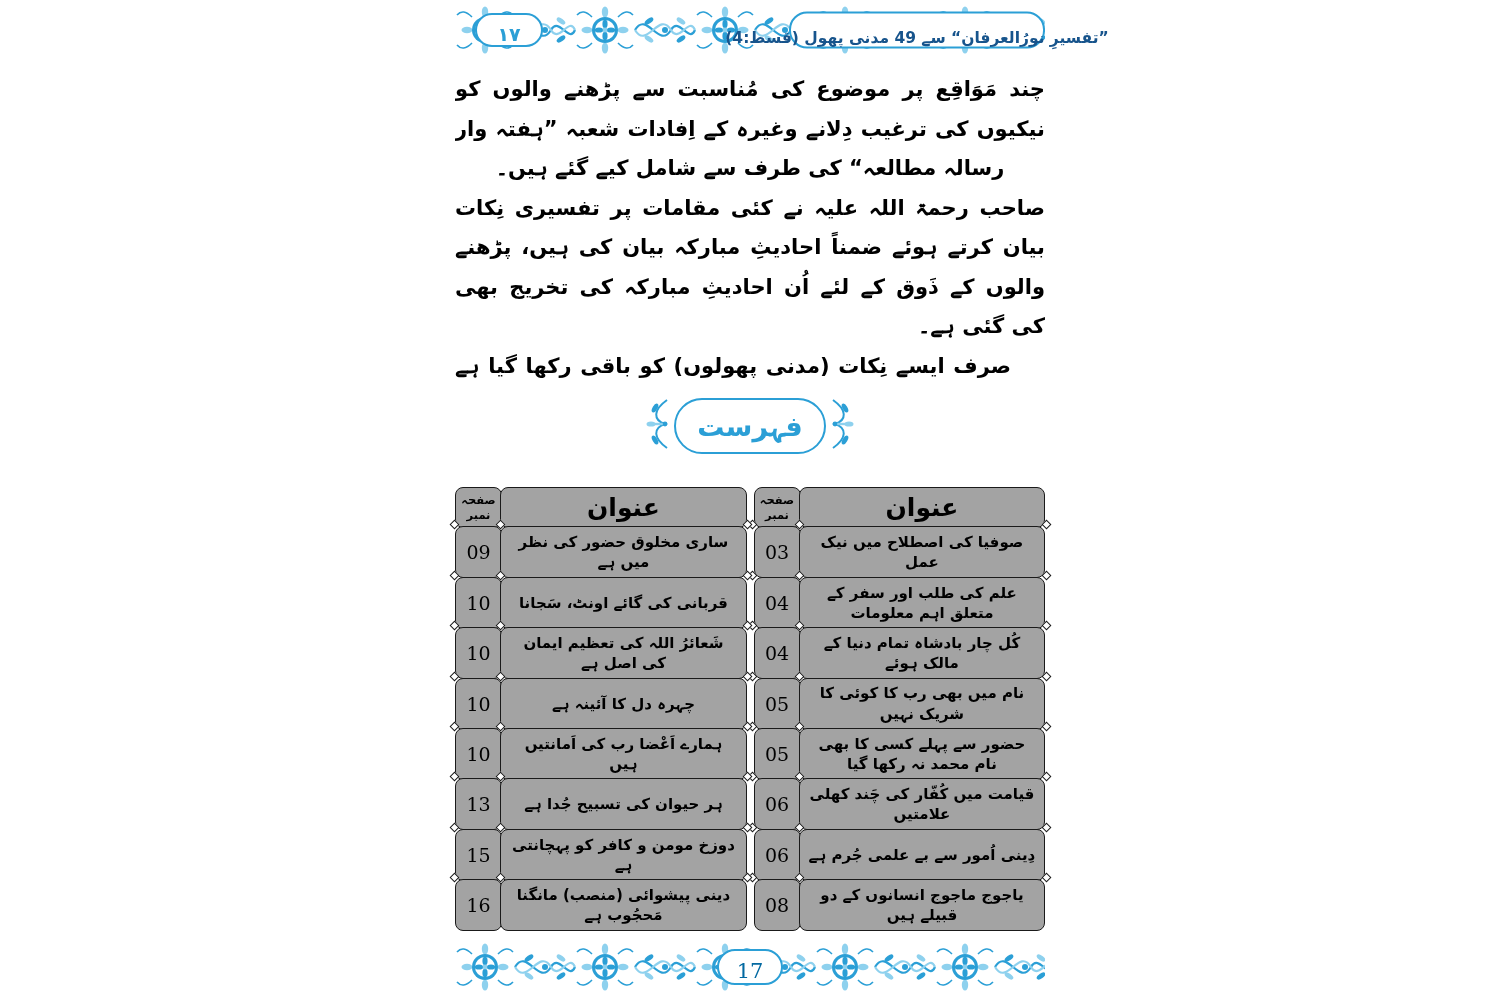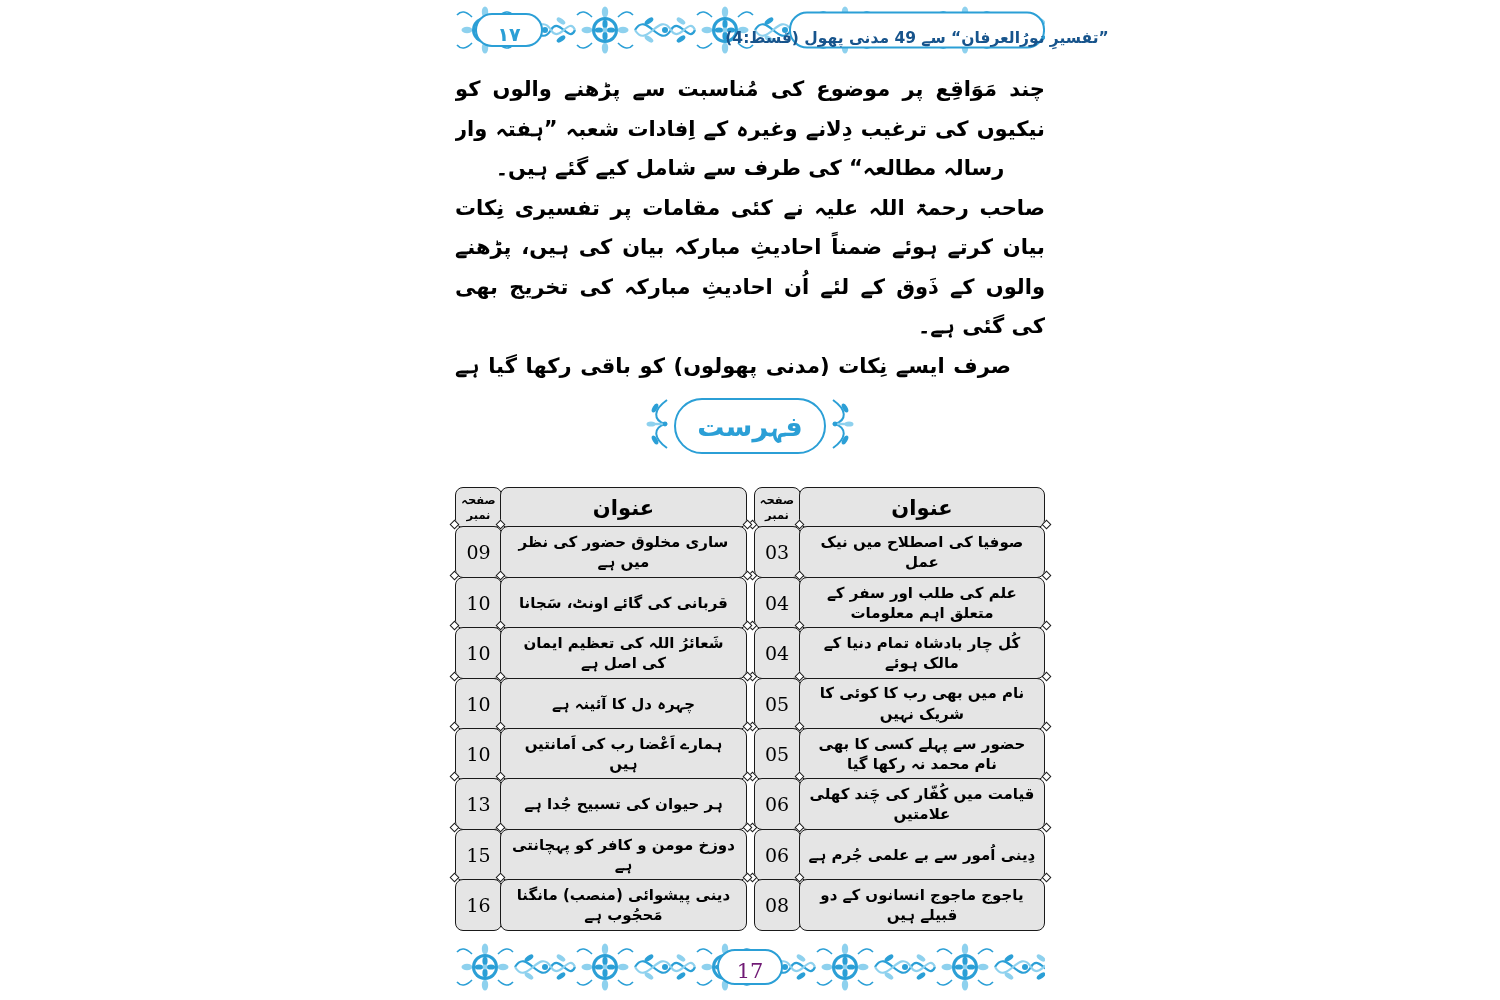--- a/index.html
+++ b/index.html
@@ -23,21 +23,21 @@
   .oval{
     position:absolute;top:50%;transform:translateY(-50%);
     display:flex;align-items:flex-end;justify-content:center;
     background:#fff;border:2.2px solid var(--blue);
   }
   .oval-pageno{left:20px;width:68px;height:34px;border-radius:17px;
     color:var(--blue);font-size:19px;font-weight:bold;}
   .oval-title{right:0;width:256px;height:37px;border-radius:18px;
     color:var(--dkblue);font-size:15.5px;font-weight:bold;direction:rtl;white-space:nowrap;}
   .oval-foot{left:50%;transform:translate(-50%,-50%);width:66px;height:36px;border-radius:18px;
-    color:#701a75;font-family:"DejaVu Serif",serif;font-size:21px;}
+    color:#0369a1;font-family:"DejaVu Serif",serif;font-size:21px;}
   .hdr{top:4px;}
   .ftr{top:941px;}
 
   
   .text-block{
     top:70px;height:320px;overflow:hidden;
     direction:rtl;text-align:justify;color:#000;
     font-size:21px;line-height:39.5px;font-weight:bold;
   }
   .para{margin:0;}
@@ -52,31 +52,31 @@
     color:var(--blue);font-size:27px;font-weight:bold;direction:rtl;
   }
   .flip{transform:scaleX(-1);}
 
   
   .toc{top:487px;display:flex;flex-direction:row-reverse;gap:7px;direction:ltr;}
   .half{flex:1;display:flex;flex-direction:column;min-width:0;}
   .trow{position:relative;display:flex;height:52px;margin-top:-1.6px;}
   .trow.thead{height:41px;margin-top:0;}
   .cell{
-    border:1.6px solid var(--ink);border-radius:8px;background:#e5e5e5;
+    border:1.6px solid var(--ink);border-radius:8px;background:#a3a3a3;
     display:flex;align-items:center;justify-content:center;min-width:0;
   }
   .page-cell{width:47px;flex:none;}
   .title-cell{flex:1;margin-left:-1.6px;padding:2px 8px;}
   .title-cell .t{
     direction:rtl;text-align:center;font-size:15px;font-weight:bold;
     line-height:1.35;color:#000;
   }
   .page-cell .p{font-family:"DejaVu Serif",serif;font-size:19px;color:#000;}
-  .thead .title-cell{font-size:21px;font-weight:bold;direction:rtl;}
+  .thead .title-cell{font-size:25px;font-weight:bold;direction:rtl;}
   .thead .page-cell{font-size:11.5px;font-weight:bold;direction:rtl;
     text-align:center;line-height:1.25;padding:1px;}
   .dia{
     position:absolute;width:7px;height:7px;background:#fff;
     border:1.4px solid var(--ink);transform:rotate(45deg);top:-5px;z-index:3;
   }
   .dia-left{left:-4.5px;}
   .dia-mid{left:42px;}
   .dia-right{right:-4.5px;}
   .defs-svg{position:absolute;width:0;height:0;}

